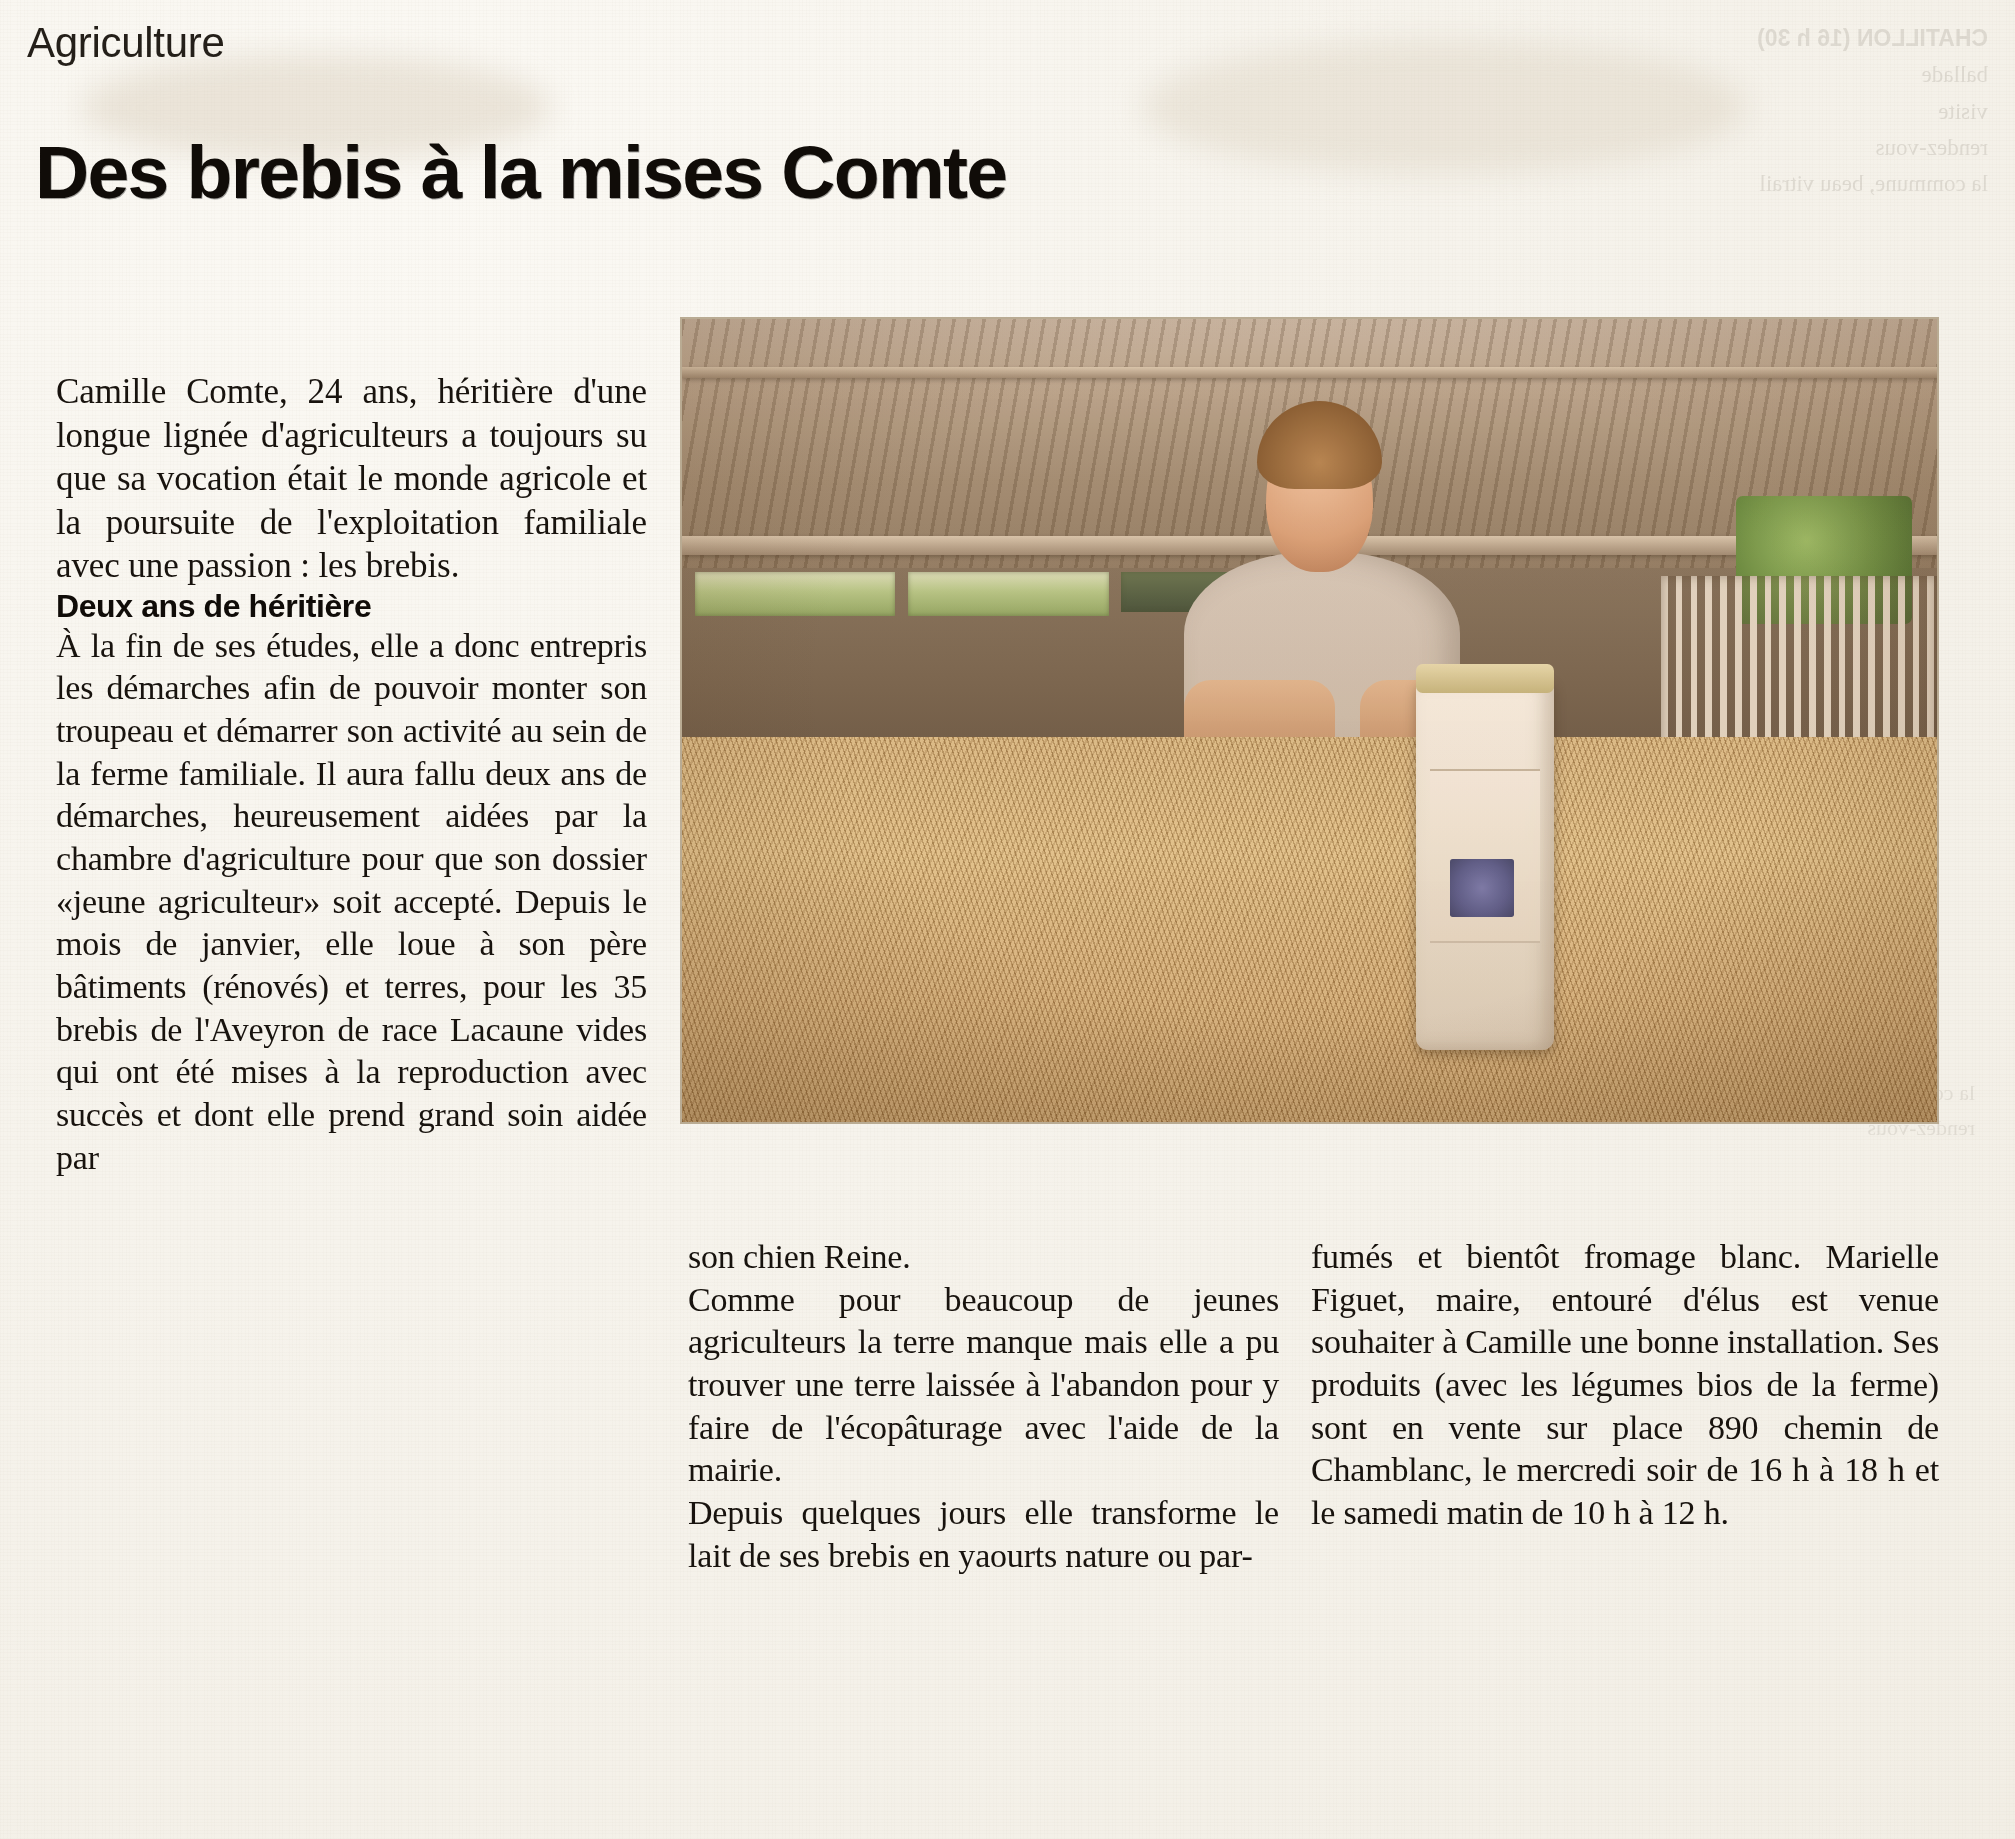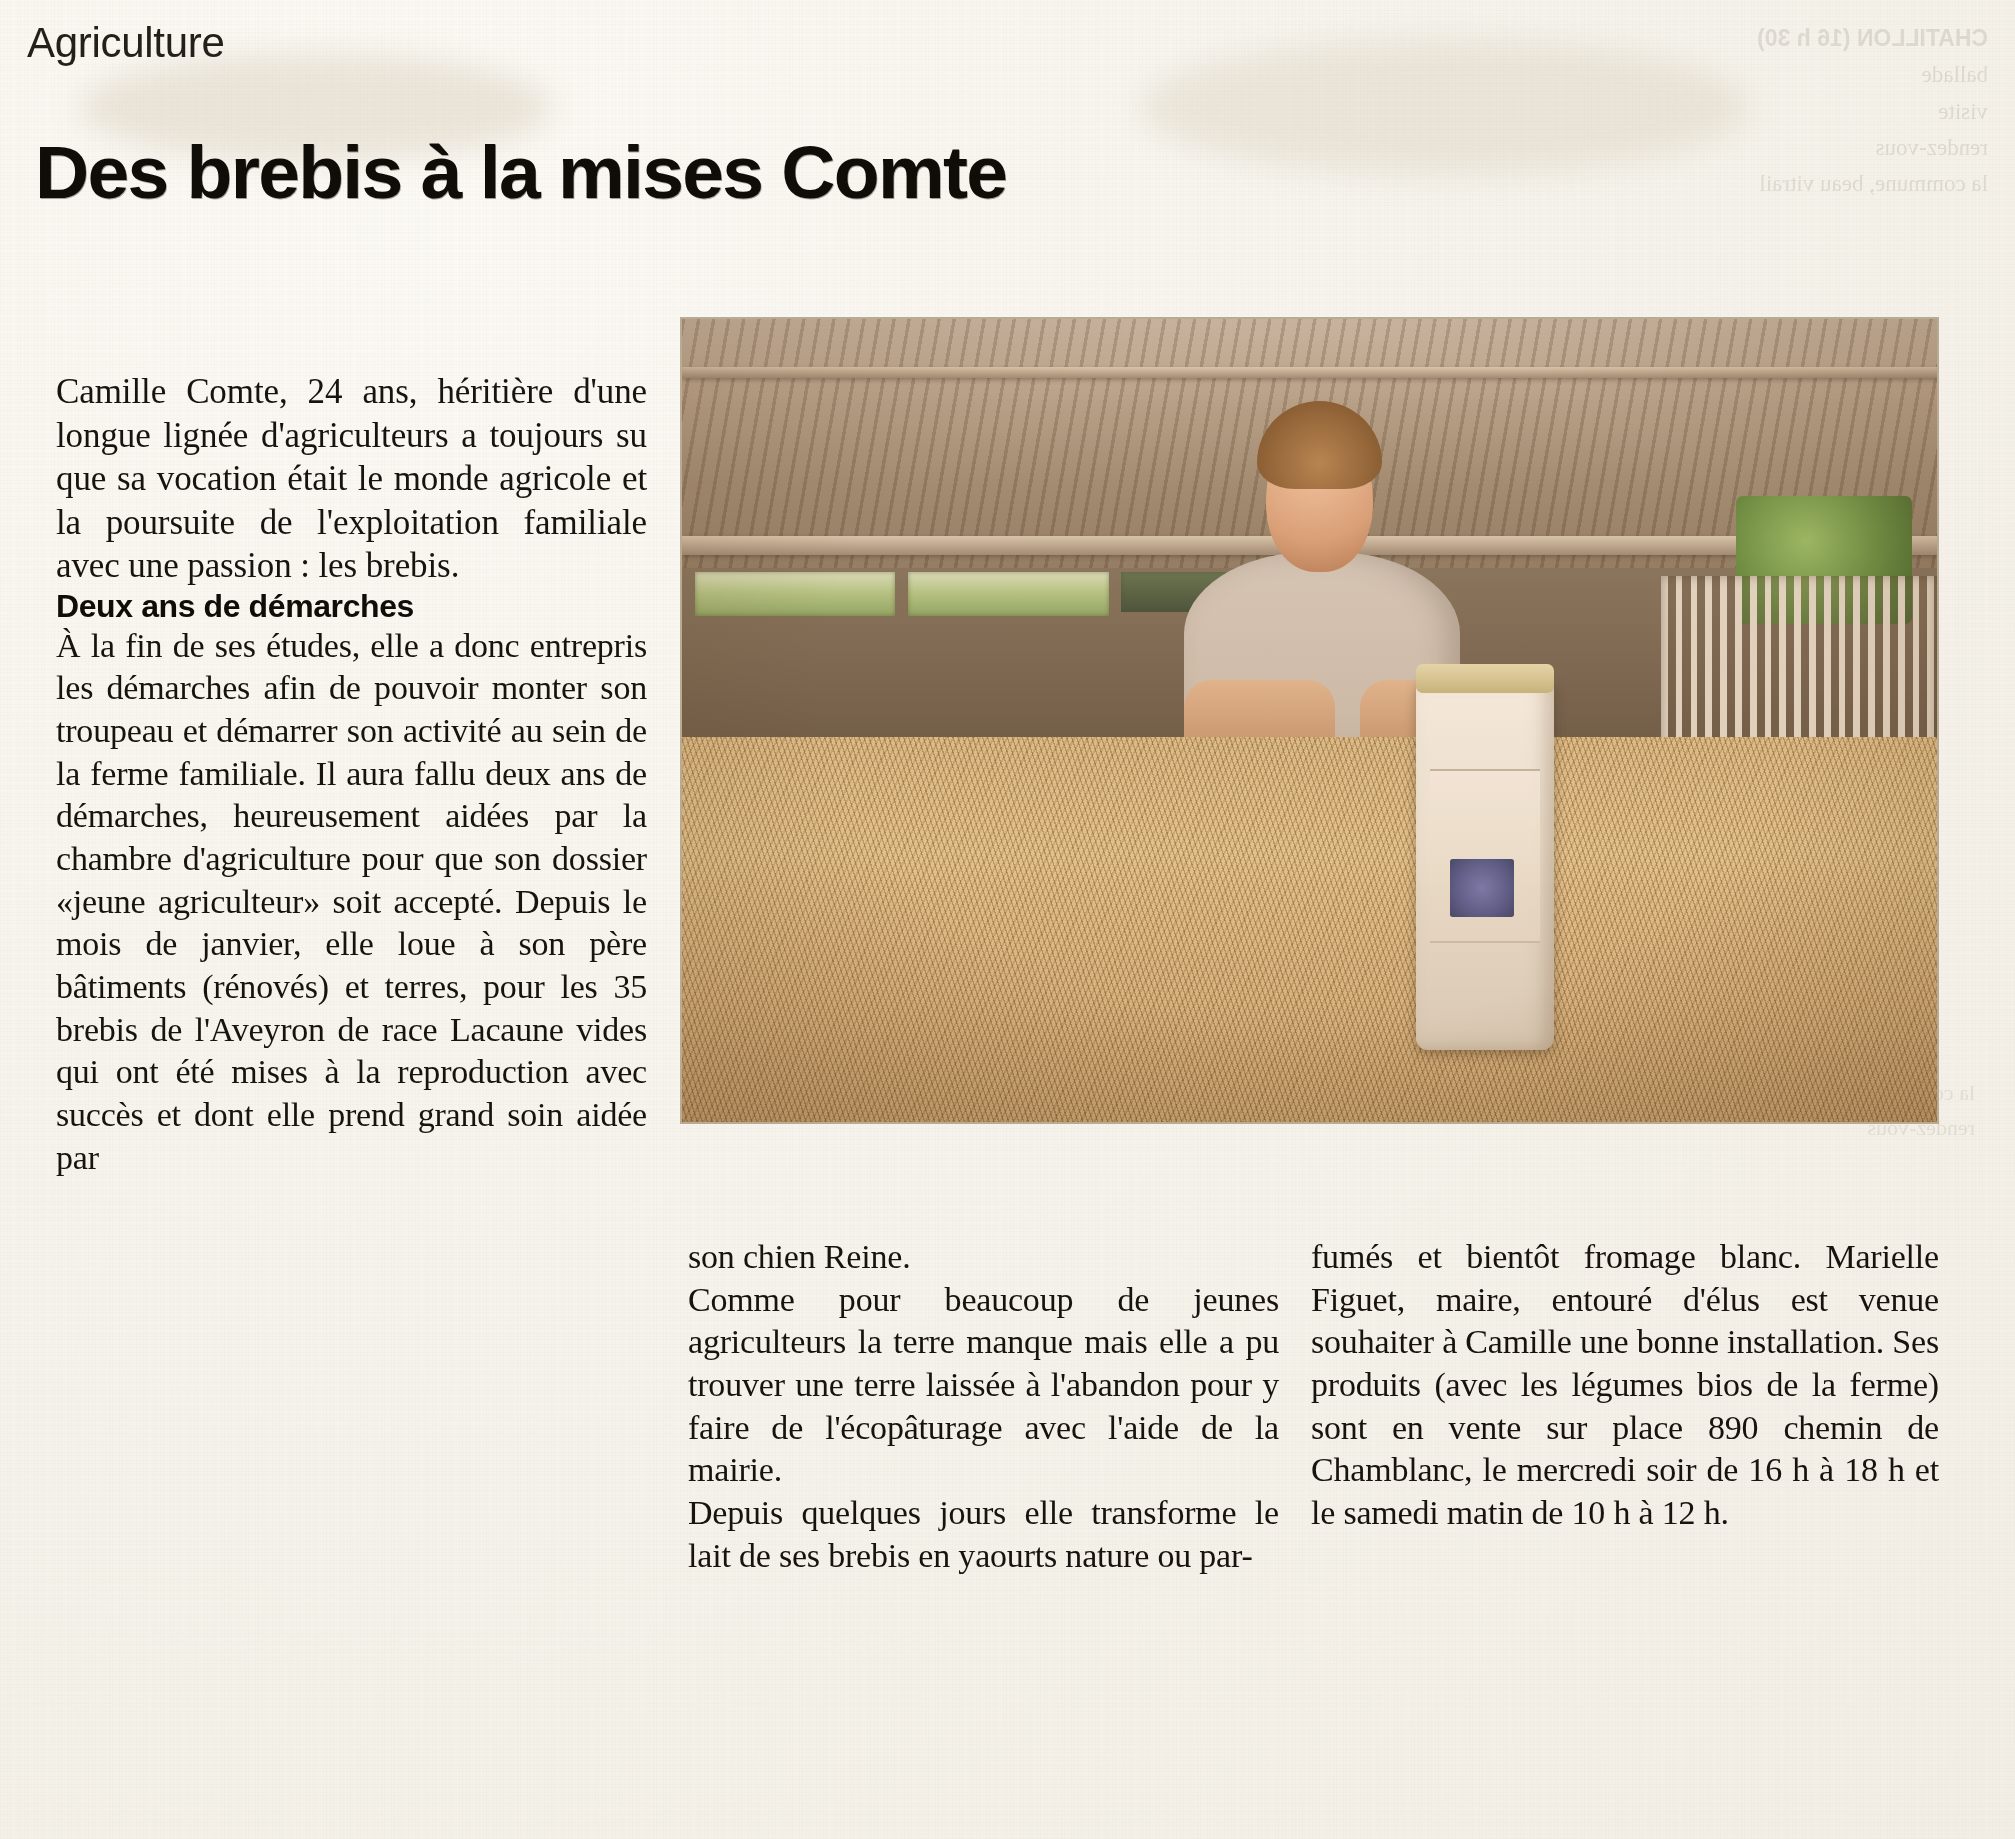--- a/index.html
+++ b/index.html
@@ -329,21 +329,21 @@
             </div>
         </div>
         <div class="ph-tint"></div>
         <div class="ph-vign"></div>
       </div>
     </div>
 
 
     <div class="col" id="col-left">
       <p class="lead">Camille Comte, 24 ans, héritière d'une longue lignée d'agriculteurs a toujours su que sa vocation était le monde agricole et la poursuite de l'exploitation familiale avec une passion : les brebis.</p>
-      <p class="subhead">Deux ans de démarches</p>
+      <p class="subhead">Deux ans de héritière</p>
       <p class="body">À la fin de ses études, elle a donc entrepris les démarches afin de pouvoir monter son troupeau et démarrer son activité au sein de la ferme familiale. Il aura fallu deux ans de démarches, heureusement aidées par la chambre d'agriculture pour que son dossier «jeune agriculteur» soit accepté. Depuis le mois de janvier, elle loue à son père bâtiments (rénovés) et terres, pour les 35 brebis de l'Aveyron de race Lacaune vides qui ont été mises à la reproduction avec succès et dont elle prend grand soin aidée par</p>
     </div>
 
     <div class="col" id="col-mid">
       <p class="body" style="white-space: pre-line;">son chien Reine.
 Comme pour beaucoup de jeunes agriculteurs la terre manque mais elle a pu trouver une terre laissée à l'abandon pour y faire de l'écopâturage avec l'aide de la mairie.
 Depuis quelques jours elle transforme le lait de ses brebis en yaourts nature ou par-</p>
     </div>
 
     <div class="col" id="col-right">

